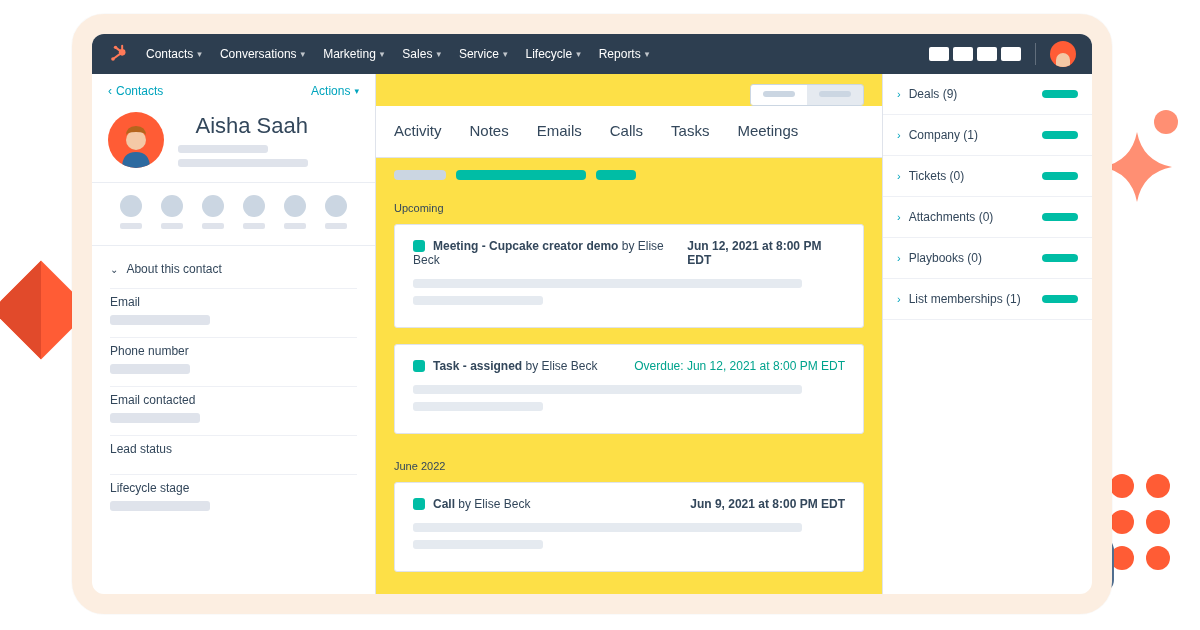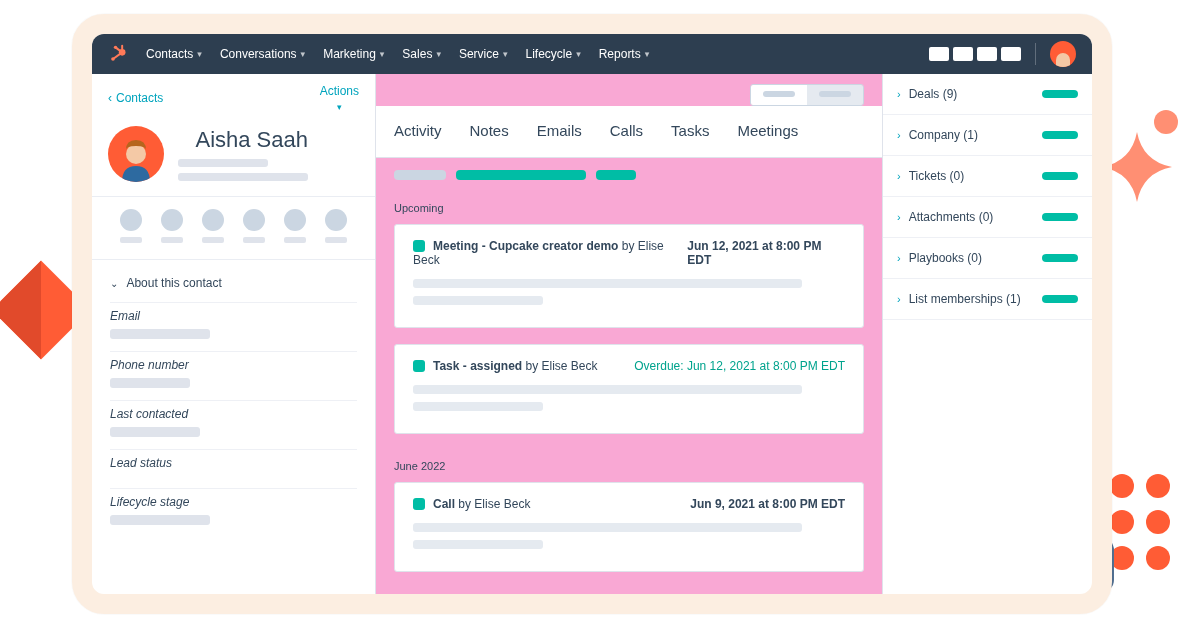--- a/index.html
+++ b/index.html
@@ -136,21 +136,20 @@
   }
   .back-link {
     color: #00a4bd; font-size: 12px; font-weight: 500;
     display: inline-flex; align-items: center; gap: 4px;
     cursor: pointer;
   }
   .actions-link {
     color: #00a4bd; font-size: 12px; font-weight: 500;
     display: inline-flex; align-items: center; gap: 4px;
     cursor: pointer;
-    flex-direction: column;
   }
   .profile {
     padding: 10px 16px 14px;
     display: flex;
     gap: 14px;
     align-items: center;
     border-bottom: 1px solid #eaedf3;
     text-align: right;
   }
   .profile .pic {
@@ -175,28 +174,28 @@
   }
   .action-col { display:flex; flex-direction:column; align-items:center; gap:6px;}
   .action-col .circle{ width:22px; height:22px; border-radius:50%; background:#cbd6e2;}
   .action-col .lbl{ width:22px; height:6px; border-radius:2px; background:#dfe3eb;}
   .fields { padding: 8px 18px; font-size: 12px; color:#33475b;}
   .fields .section {
     display:flex; align-items:center; gap:8px; padding: 8px 0 12px;
     font-weight:400;
   }
   .fields .section .chev { font-size:10px; }
-  .fields .field { padding: 6px 0 12px; border-top:1px solid #eef0f5;font-style:italic;}
+  .fields .field { padding: 6px 0 12px; border-top:1px solid #eef0f5;}
   .fields .field:first-of-type{ border-top:none;}
   .fields .field .flabel { color:#33475b; font-size:12px; margin-bottom:6px;}
   .fields .field .fval { height:10px; background:#dfe3eb; border-radius:3px; width:100px;}
 
   
   .mid {
-    background: #f9a8d4;
+    background: #fde047;
     overflow: hidden;
     padding: 0;
   }
   .mid-top {
     display:flex; justify-content:flex-end; padding:10px 18px 0;
   }
   .toggle-group {
     display:flex; border:1px solid #cbd6e2; border-radius:3px; overflow:hidden;
   }
   .toggle-group span{
@@ -403,21 +402,21 @@
           </div>
           <div class="field">
               <div class="flabel">Email</div>
               <div class="fval"></div>
             </div>
           <div class="field">
               <div class="flabel">Phone number</div>
               <div class="fval" style="width:80px"></div>
             </div>
           <div class="field">
-              <div class="flabel">Last contacted</div>
+              <div class="flabel">Email contacted</div>
               <div class="fval" style="width:90px"></div>
             </div>
           <div class="field">
               <div class="flabel">Lead status</div>
             </div>
           <div class="field">
               <div class="flabel">Lifecycle stage</div>
               <div class="fval"></div>
             </div>
         </div>

